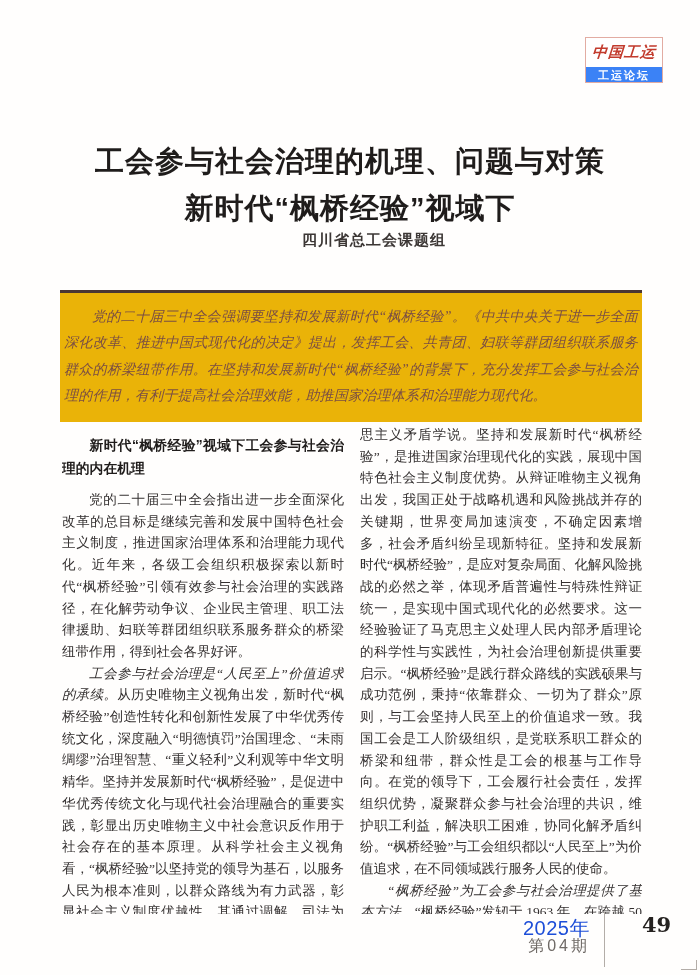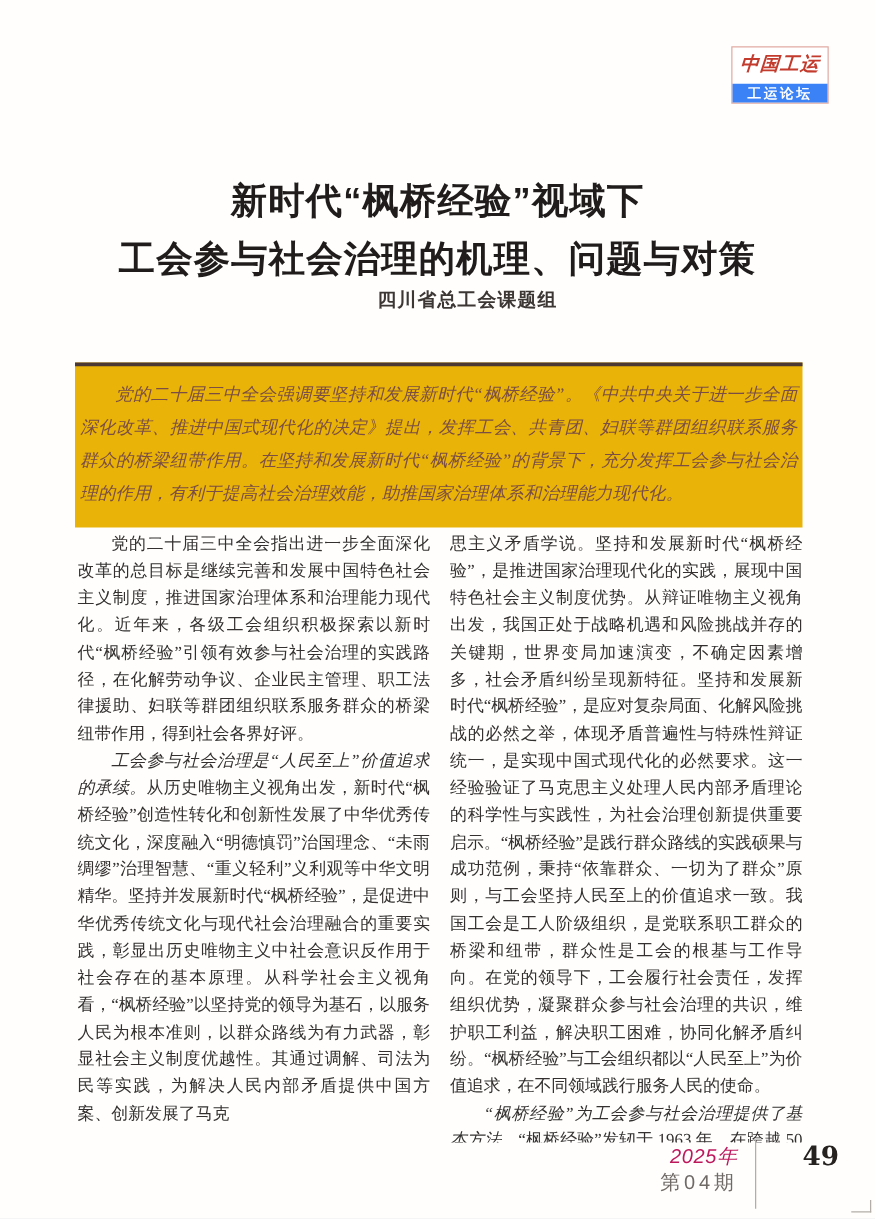--- a/index.html
+++ b/index.html
@@ -80,23 +80,22 @@
     margin-top:10px; margin-bottom:9px;
   }
   .para { text-indent:2em; }
   .para.no-indent { text-indent:0; }
   .kai { font-style:italic; }
 
   
   .footer-year {
     position:absolute; top:915px; right:110px;
     font-family:"Liberation Sans","DejaVu Sans",sans-serif;
-    font-size:16px; color:#be185d; letter-spacing:0.5px;
+    font-size:20px; color:#1d4ed8; letter-spacing:0.5px;
     text-align:right;
-    font-style:italic;
   }
   .footer-issue {
     position:absolute; top:936px; right:110px;
     font-family:"Liberation Sans","DejaVu Sans",sans-serif;
     font-size:16px; color:#6f6a66; letter-spacing:3px;
     text-align:right;
   }
   .footer-divider {
     position:absolute; top:912px; left:604px;
     width:1px; height:55px; background:#b3ada8;
@@ -117,33 +116,34 @@
 <body>
 
 <div class="page">
 
   <div class="logo">
     <span class="logo-brand">中国工运</span>
     <span class="logo-badge">工运论坛</span>
   </div>
 
   <div class="title">
+    <div>工会参与社会治理的机理、问题与对策</div>
     <div>新时代“枫桥经验”视域下</div>
-    <div>工会参与社会治理的机理、问题与对策</div>
   </div>
 
   <div class="author">四川省总工会课题组</div>
 
   <div class="abstract">
     <p>党的二十届三中全会强调要坚持和发展新时代“枫桥经验”。《中共中央关于进一步全面深化改革、推进中国式现代化的决定》提出，发挥工会、共青团、妇联等群团组织联系服务群众的桥梁纽带作用。在坚持和发展新时代“枫桥经验”的背景下，充分发挥工会参与社会治理的作用，有利于提高社会治理效能，助推国家治理体系和治理能力现代化。</p>
   </div>
 
   <div class="columns">
 
     <div class="col">
+      <h2 class="sec-heading">新时代“枫桥经验”视域下工会参与社会治理的内在机理</h2>
       <p class="para"><span>党的二十届三中全会指出进一步全面深化改革的总目标是继续完善和发展中国特色社会主义制度，推进国家治理体系和治理能力现代化。近年来，各级工会组织积极探索以新时代“枫桥经验”引领有效参与社会治理的实践路径，在化解劳动争议、企业民主管理、职工法律援助、妇联等群团组织联系服务群众的桥梁纽带作用，得到社会各界好评。</span></p>
       <p class="para"><span class="kai">工会参与社会治理是“人民至上”价值追求的承续。</span><span>从历史唯物主义视角出发，新时代“枫桥经验”创造性转化和创新性发展了中华优秀传统文化，深度融入“明德慎罚”治国理念、“未雨绸缪”治理智慧、“重义轻利”义利观等中华文明精华。坚持并发展新时代“枫桥经验”，是促进中华优秀传统文化与现代社会治理融合的重要实践，彰显出历史唯物主义中社会意识反作用于社会存在的基本原理。从科学社会主义视角看，“枫桥经验”以坚持党的领导为基石，以服务人民为根本准则，以群众路线为有力武器，彰显社会主义制度优越性。其通过调解、司法为民等实践，为解决人民内部矛盾提供中国方案、创新发展了马克</span></p>
     </div>
 
     <div class="col">
       <p class="para no-indent"><span>思主义矛盾学说。坚持和发展新时代“枫桥经验”，是推进国家治理现代化的实践，展现中国特色社会主义制度优势。从辩证唯物主义视角出发，我国正处于战略机遇和风险挑战并存的关键期，世界变局加速演变，不确定因素增多，社会矛盾纠纷呈现新特征。坚持和发展新时代“枫桥经验”，是应对复杂局面、化解风险挑战的必然之举，体现矛盾普遍性与特殊性辩证统一，是实现中国式现代化的必然要求。这一经验验证了马克思主义处理人民内部矛盾理论的科学性与实践性，为社会治理创新提供重要启示。“枫桥经验”是践行群众路线的实践硕果与成功范例，秉持“依靠群众、一切为了群众”原则，与工会坚持人民至上的价值追求一致。我国工会是工人阶级组织，是党联系职工群众的桥梁和纽带，群众性是工会的根基与工作导向。在党的领导下，工会履行社会责任，发挥组织优势，凝聚群众参与社会治理的共识，维护职工利益，解决职工困难，协同化解矛盾纠纷。“枫桥经验”与工会组织都以“人民至上”为价值追求，在不同领域践行服务人民的使命。</span></p>
       <p class="para"><span class="kai">“枫桥经验”为工会参与社会治理提供了基本方法。</span><span>“枫桥经验”发轫于 1963 年，在跨越 50 余载的发展历程中，历经诸多考验，突破了特定时期的历史局限性，在传承价值追求的同时，持续实现内涵拓展</span></p>
     </div>
 
   </div>

